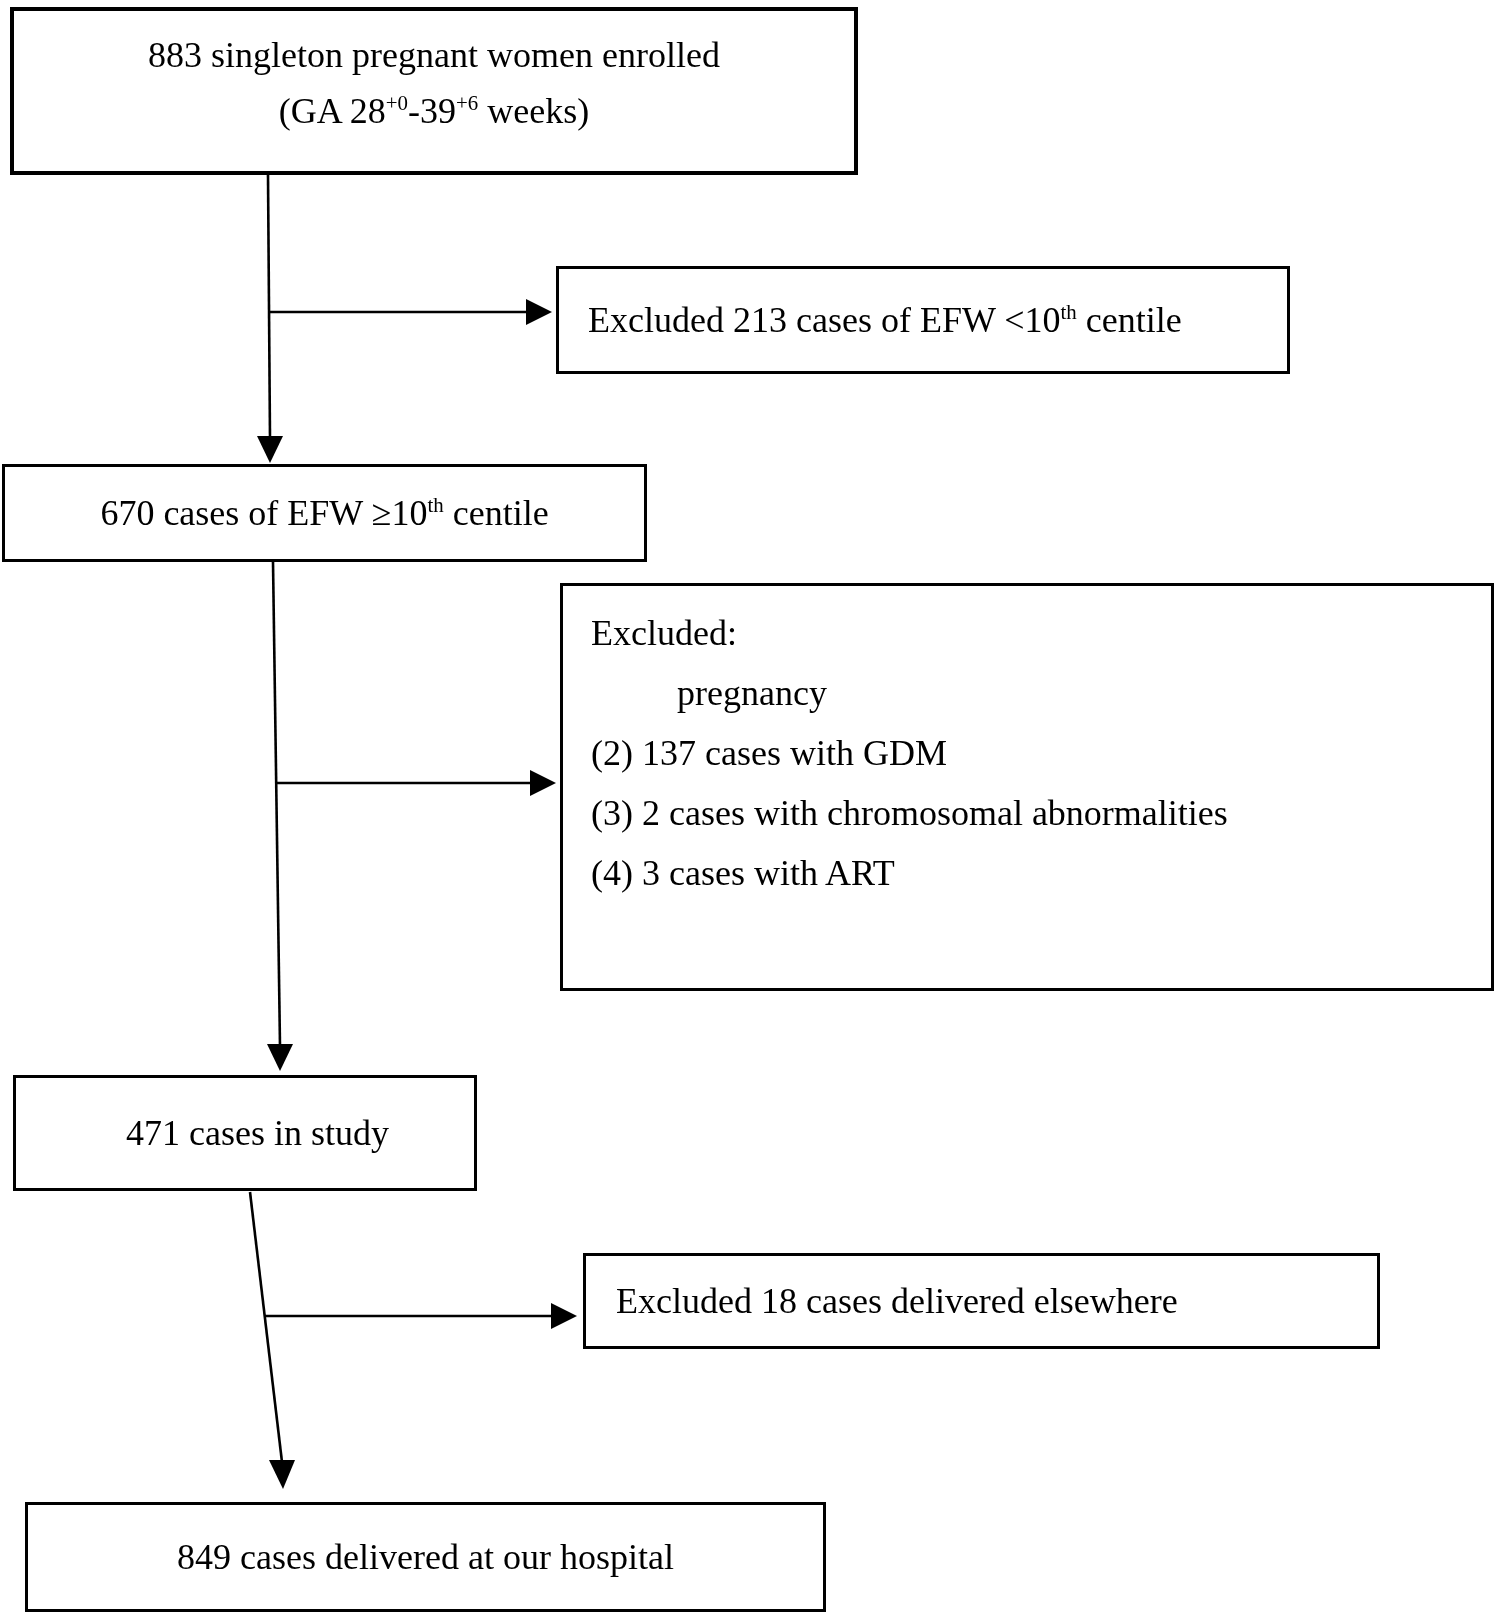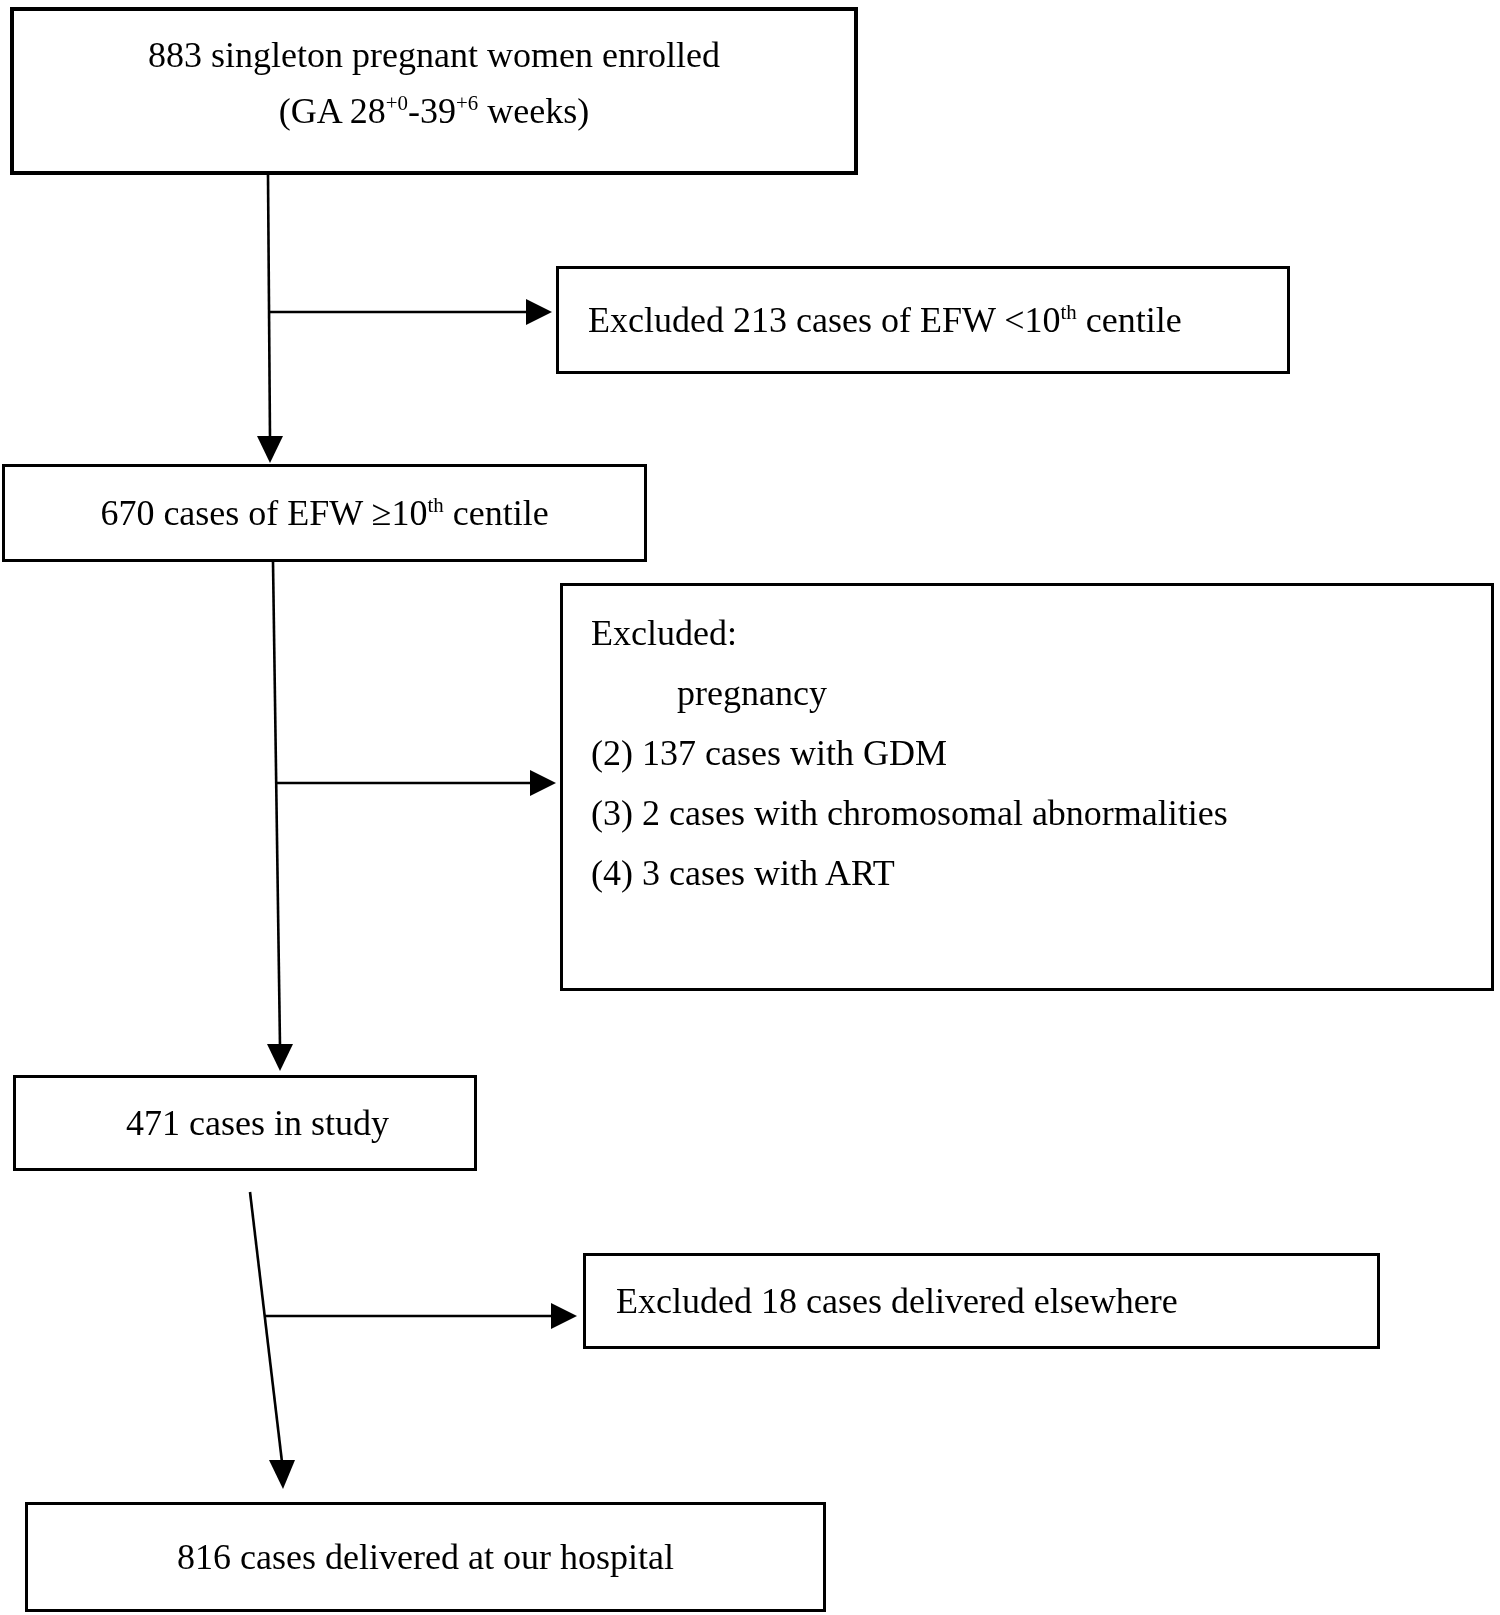--- a/index.html
+++ b/index.html
@@ -53,21 +53,21 @@
   .b4 {
     left: 560px; top: 583px; width: 934px; height: 408px;
     justify-content: flex-start;
     display: block;
     padding: 17px 26px 0 28px;
   }
   .b4 .line { line-height: 60px; }
   .b4 .justify-line { text-align: justify; text-align-last: justify; }
   .b4 .indent-line { margin-left: 86px; }
   
-  .b5 { left: 13px; top: 1075px; width: 464px; height: 96px; padding-left: 25px; }
+  .b5 { left: 13px; top: 1075px; width: 464px; height: 116px; padding-left: 25px; }
   
   .b6 { left: 583px; top: 1253px; width: 797px; height: 96px; padding-left: 30px; }
   
   .b7 { left: 25px; top: 1502px; width: 801px; height: 110px; }
 </style>
 </head>
 <body>
 
 <div class="canvas">
 
@@ -127,16 +127,16 @@
 
   <div class="box b5 center">
     <div class="line">471 cases in study</div>
   </div>
 
   <div class="box b6 leftpad">
     <div class="line">Excluded 18 cases delivered elsewhere</div>
   </div>
 
   <div class="box b7 center">
-    <div class="line">816 cases delivered at our hospital</div>
+    <div class="line">849 cases delivered at our hospital</div>
   </div>
 
 </div>
 
 </body></html>

